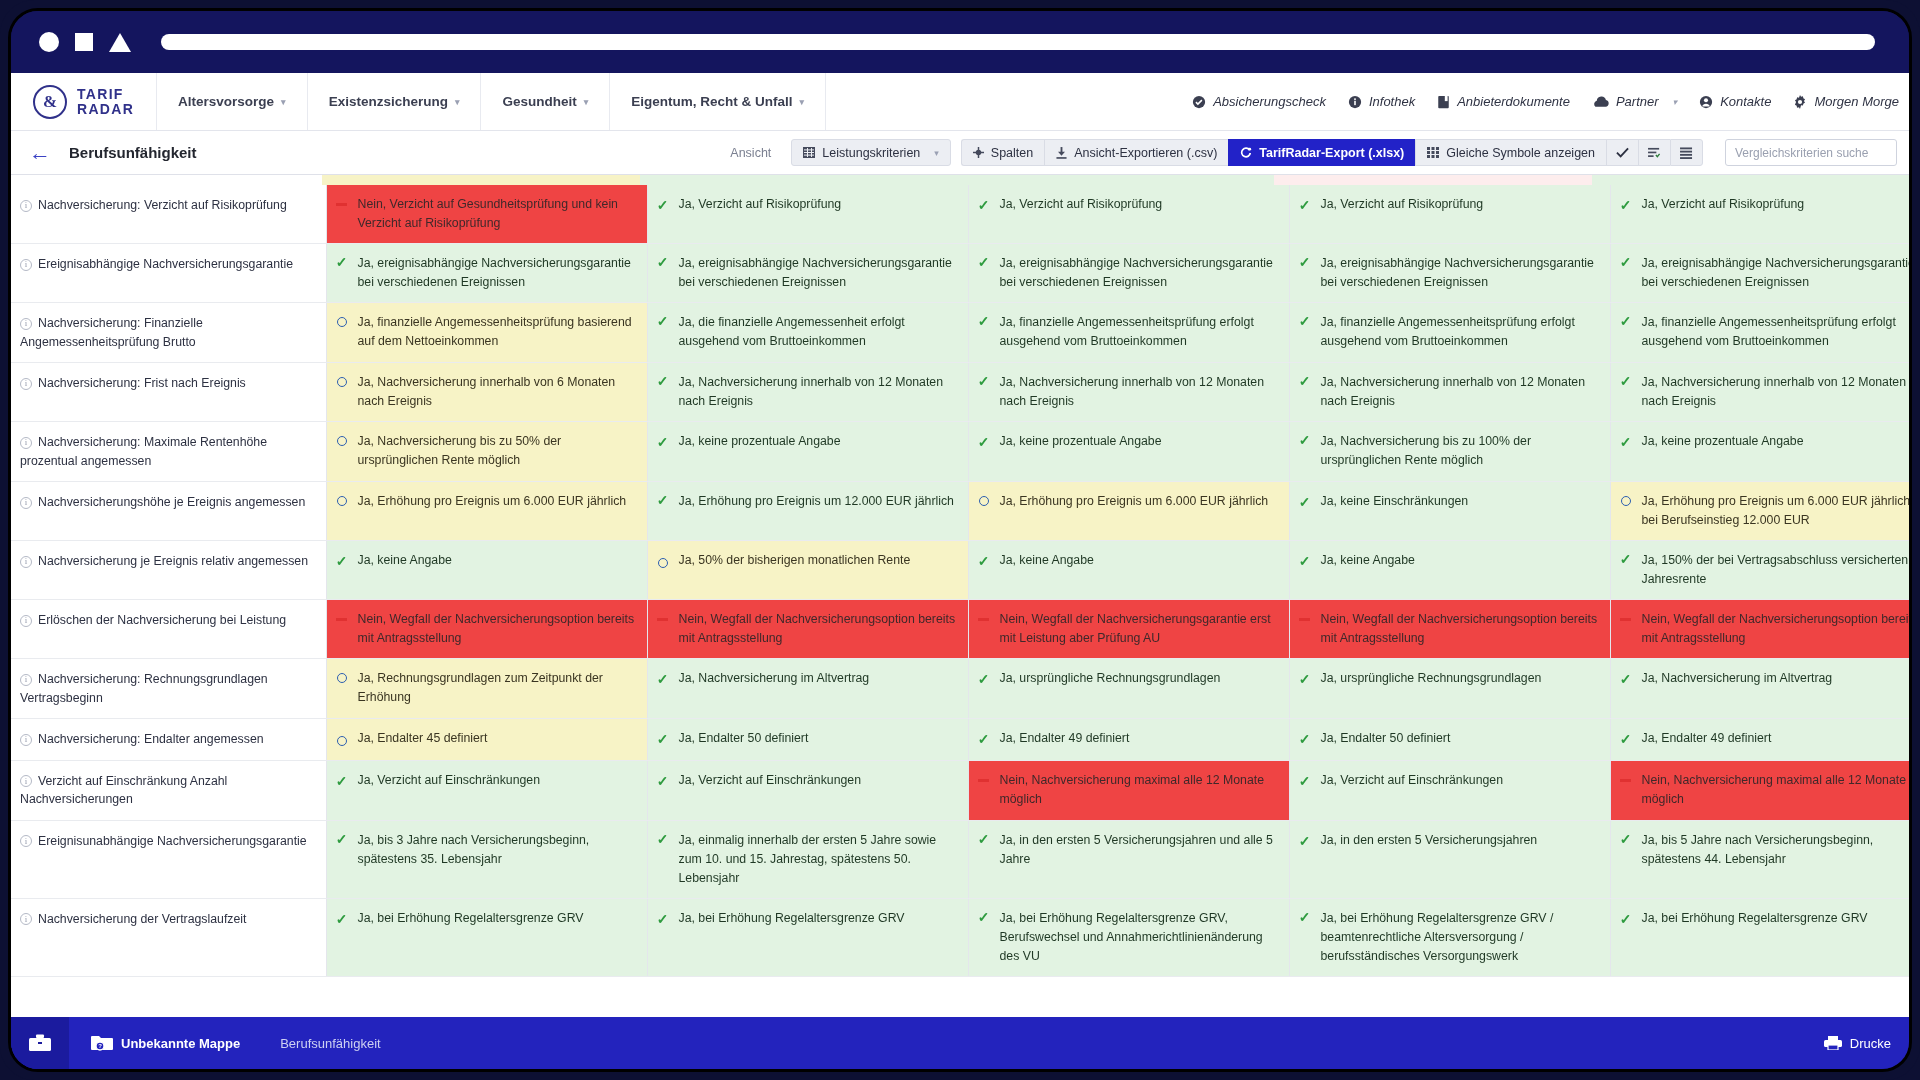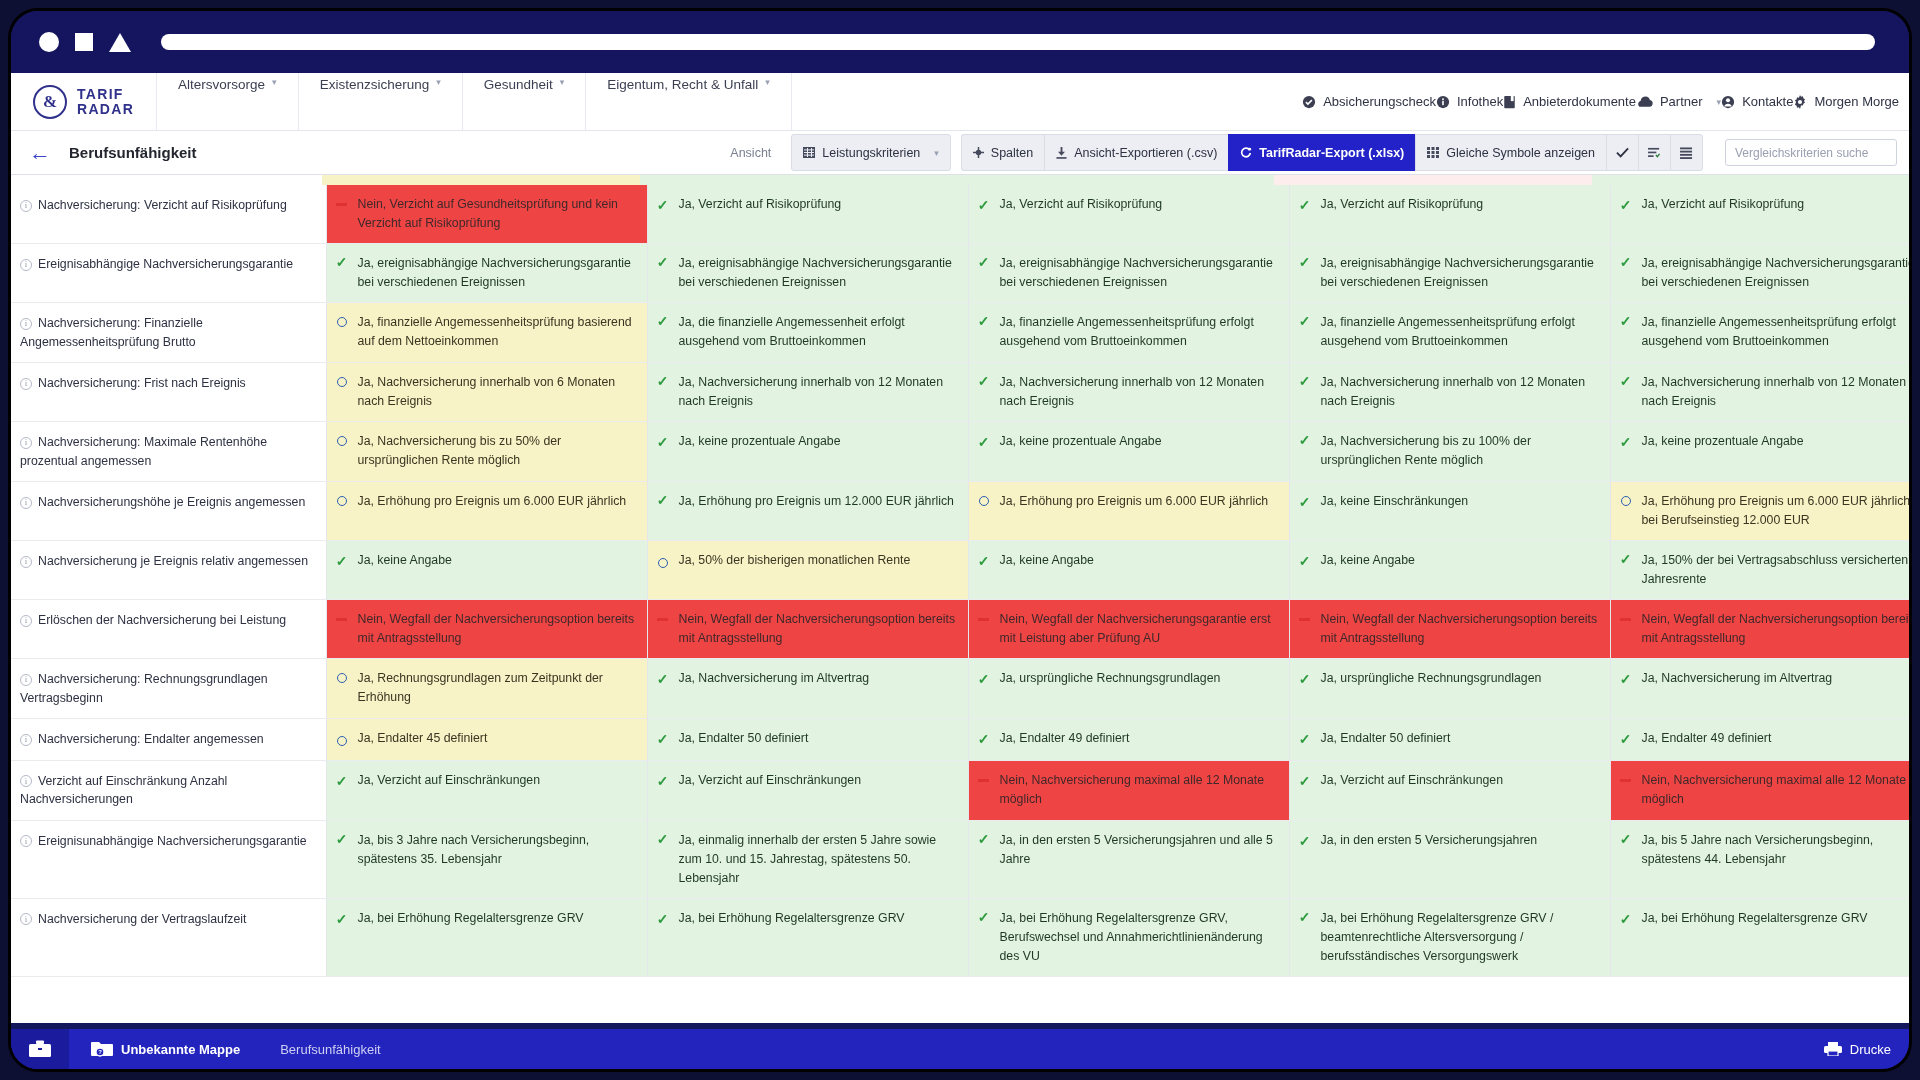--- a/index.html
+++ b/index.html
@@ -60,43 +60,43 @@
   .brand-mark {
     width: 34px; height: 34px; border-radius: 50%;
     border: 2.5px solid #30318a; color: #30318a;
     display: flex; align-items: center; justify-content: center;
     font-size: 17px; font-weight: bold; font-family: "Liberation Serif", serif;
   }
   .brand-text { line-height: 1.05; color: #30318a; font-size: 14px;
     font-weight: bold; letter-spacing: 1.3px; }
   .nav { display: flex; align-items: stretch; }
   .nav-item {
-    display: flex; padding: 4px 21px;
+    display: flex; align-items: center; padding: 4px 21px;
     font-size: 13.5px; color: #3b3f51; border-right: 1px solid #e8eaf0;
-    white-space: nowrap; cursor: pointer;
+    white-space: nowrap; cursor: pointer; font-weight: bold;
   }
   .caret { margin-left: 7px; color: #9aa0b3; font-size: 9px; }
   .header-right {
-    margin-left: auto; display: flex; align-items: center; 
-    padding-right: 10px; font-size: 13px; color: #2f3344;
+    margin-left: auto; display: flex; align-items: center; gap: 22px;
+    padding-right: 10px; font-size: 13px; color: #2f3344; font-style: italic;
   }
   .hr-item { display: flex; align-items: center; gap: 7px; white-space: nowrap; cursor: pointer; }
   .hr-item svg { display: block; }
   
   .toolbar {
     height: 44px; background: #fff; border-bottom: 1px solid #dfe1e9;
     display: flex; align-items: center; padding: 0 12px; gap: 10px;
   }
   .back-arrow { color: #3b42c4; font-size: 22px; line-height: 1; padding: 0 8px 0 6px; cursor: pointer; }
   .page-title { font-size: 15px; font-weight: bold; color: #23262f; }
   .tb-spacer { flex: 1; }
   .ansicht-label { font-size: 12.5px; color: #7b8091; margin-right: 10px; }
   .btn {
     display: flex; align-items: center; gap: 7px;
-    height: 37px; padding: 0 11px; font-size: 12.5px;
+    height: 27px; padding: 0 11px; font-size: 12.5px;
     background: #eceef3; border: 1px solid #d9dce5; color: #2d3142;
     border-radius: 3px; white-space: nowrap; cursor: pointer;
   }
   .btn-group { display: flex; align-items: center; gap: 0; }
   .btn-group .btn { border-radius: 0; border-right-width: 0; }
   .btn-group .btn:first-child { border-radius: 3px 0 0 3px; }
   .btn-group .btn:last-child { border-radius: 0 3px 3px 0; border-right-width: 1px; }
   .btn-primary { background: #2222c8; border-color: #2222c8; color: #fff; font-weight: bold; }
   .btn-icononly { padding: 0 9px; }
   .search-box {
@@ -148,21 +148,21 @@
   .bg-green .cell-text { color: #1f3824; }
   .bg-yellow .cell-text { color: #3a3521; }
   .bg-red .cell-text { color: #40282a; }
   
   .m-check { color: #2e9b3f; font-size: 14px; font-weight: bold; line-height: 1; }
   .m-minus { display: block; width: 11px; height: 3px; background: #e03131; margin-top: 7px; }
   .m-circle { display: block; width: 10px; height: 10px; border-radius: 50%;
               border: 1.6px solid #2d5fb0; margin-top: 3px; }
   
   .bottom-bar {
-    position: absolute; left: 0; right: 0; bottom: 0; height: 40px;
+    position: absolute; left: 0; right: 0; bottom: 0; height: 52px;
     background: #2323bd; display: flex; align-items: center;
     color: #fff; font-size: 13px;
   }
   .bb-left {
     width: 58px; height: 100%; background: #1b1b9e;
     display: flex; align-items: center; justify-content: center;
   }
   .bb-tab { display: flex; align-items: center; gap: 8px; padding: 0 22px;
             font-weight: bold; cursor: pointer; }
   .bb-tab2 { padding: 0 18px; color: #cdd0f2; cursor: pointer; }

